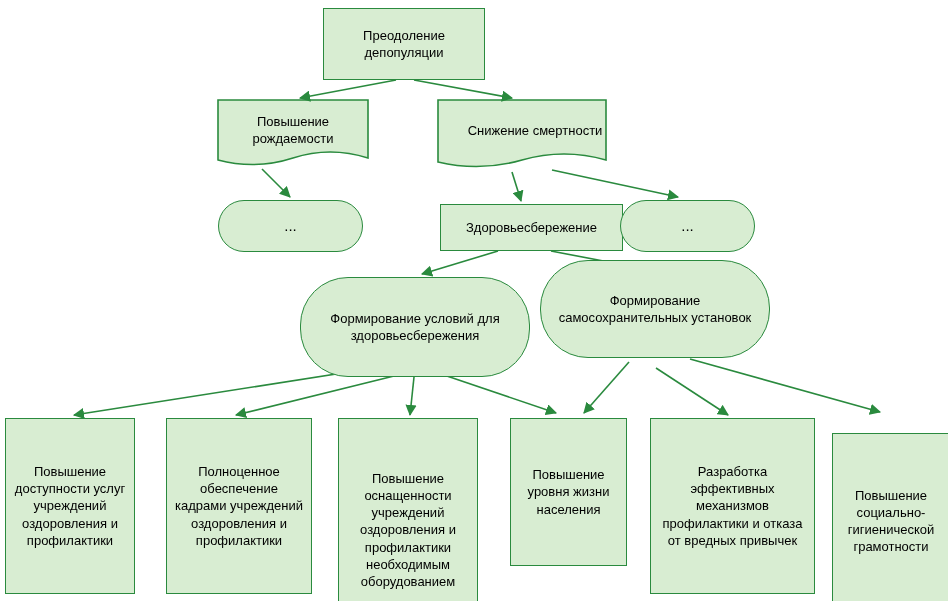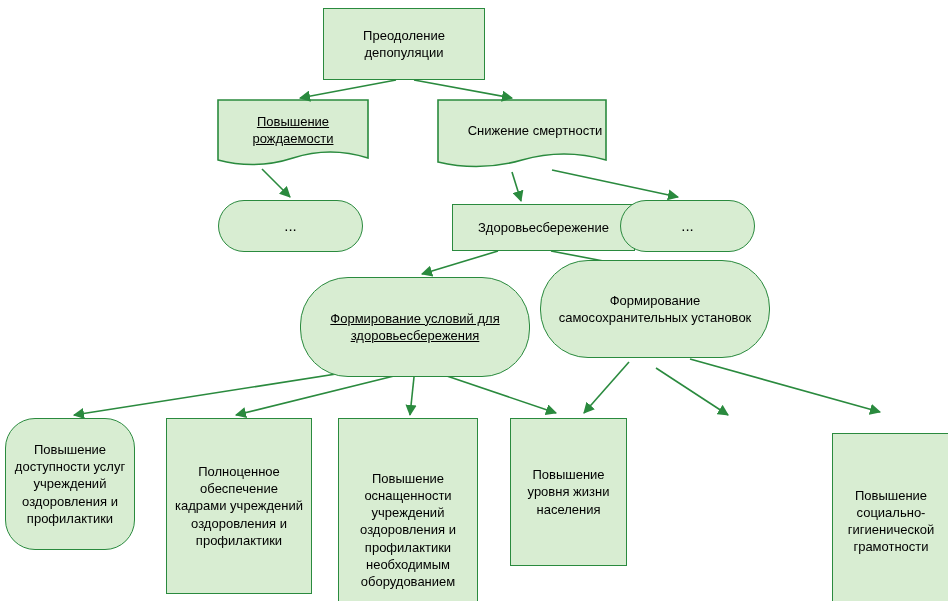--- a/index.html
+++ b/index.html
@@ -30,28 +30,28 @@
     font-size:13px;line-height:1.32;
     padding:4px 6px;box-sizing:border-box;
   }
   .box{background:var(--node-fill);border:1.6px solid var(--node-border);}
   .pill{background:var(--node-fill);border:1.6px solid var(--node-border);border-radius:26px;}
   .bigpill{background:var(--node-fill);border:1.6px solid var(--node-border);border-radius:48px;}
   .doc{background:transparent;border:none;}
 
   
   #n-root      {left:323px;top:8px;  width:162px;height:72px;}
-  #n-birth     {left:218px;top:104px;width:150px;height:52px;text-decoration:underline;}
+  #n-birth     {left:218px;top:104px;width:150px;height:52px;}
   #n-mortality {left:438px;top:104px;width:194px;height:54px;}
   #n-dots-left {left:218px;top:200px;width:145px;height:52px;font-size:15px;}
-  #n-health    {left:452px;top:204px;width:183px;height:47px;text-align:center;}
+  #n-health    {left:440px;top:204px;width:183px;height:47px;text-align:center;}
   #n-dots-right{left:620px;top:200px;width:135px;height:52px;font-size:15px;}
-  #n-conditions{left:300px;top:277px;width:230px;height:100px;text-decoration:underline;}
+  #n-conditions{left:300px;top:277px;width:230px;height:100px;}
   #n-attitudes {left:540px;top:260px;width:230px;height:98px;}
-  #n-b1{left:5px;  top:418px;width:130px;height:132px;border-radius:30px;}
+  #n-b1{left:5px;  top:418px;width:130px;height:176px;}
   #n-b2{left:166px;top:418px;width:146px;height:176px;}
   #n-b3{left:338px;top:418px;width:140px;height:224px;}
   #n-b4{left:510px;top:418px;width:117px;height:148px;}
   #n-b5{left:650px;top:418px;width:165px;height:176px;}
   #n-b6{left:832px;top:433px;width:118px;height:176px;}
 </style>
 </head>
 <body>
 
 <div id="stage">
@@ -99,16 +99,17 @@
   <div class="node bigpill" id="n-attitudes">Формирование самосохранительных установок</div>
 
   <div class="node box" id="n-b1">Повышение доступности услуг учреждений оздоровления и профилактики</div>
 
   <div class="node box" id="n-b2">Полноценное обеспечение кадрами учреждений оздоровления и профилактики</div>
 
   <div class="node box" id="n-b3">Повышение оснащенности учреждений оздоровления и профилактики необходимым оборудованием</div>
 
   <div class="node box" id="n-b4">Повышение уровня жизни населения</div>
 
+  <div class="node box" id="n-b5">Разработка эффективных механизмов профилактики и отказа от вредных привычек</div>
 
   <div class="node box" id="n-b6">Повышение социально-гигиенической грамотности</div>
 
 </div>
 
 </body></html>

